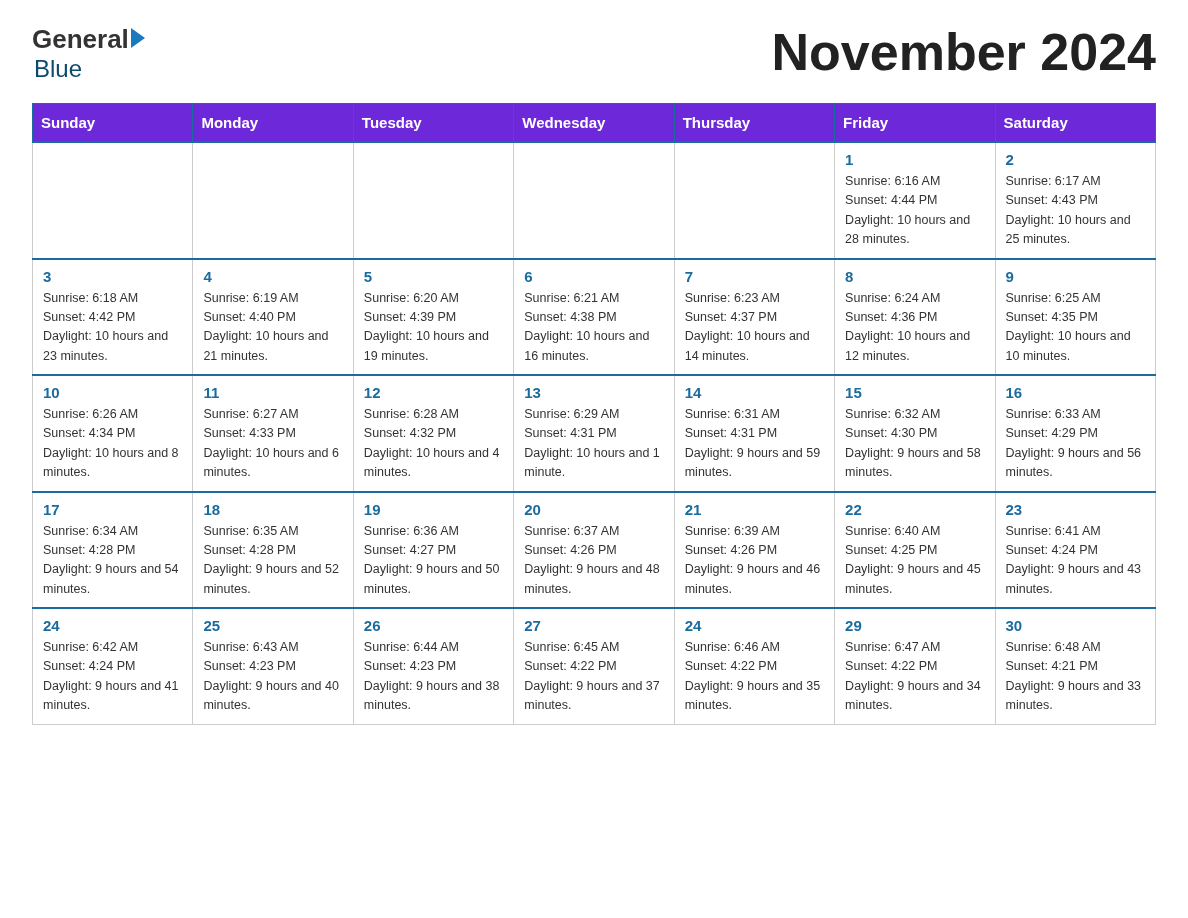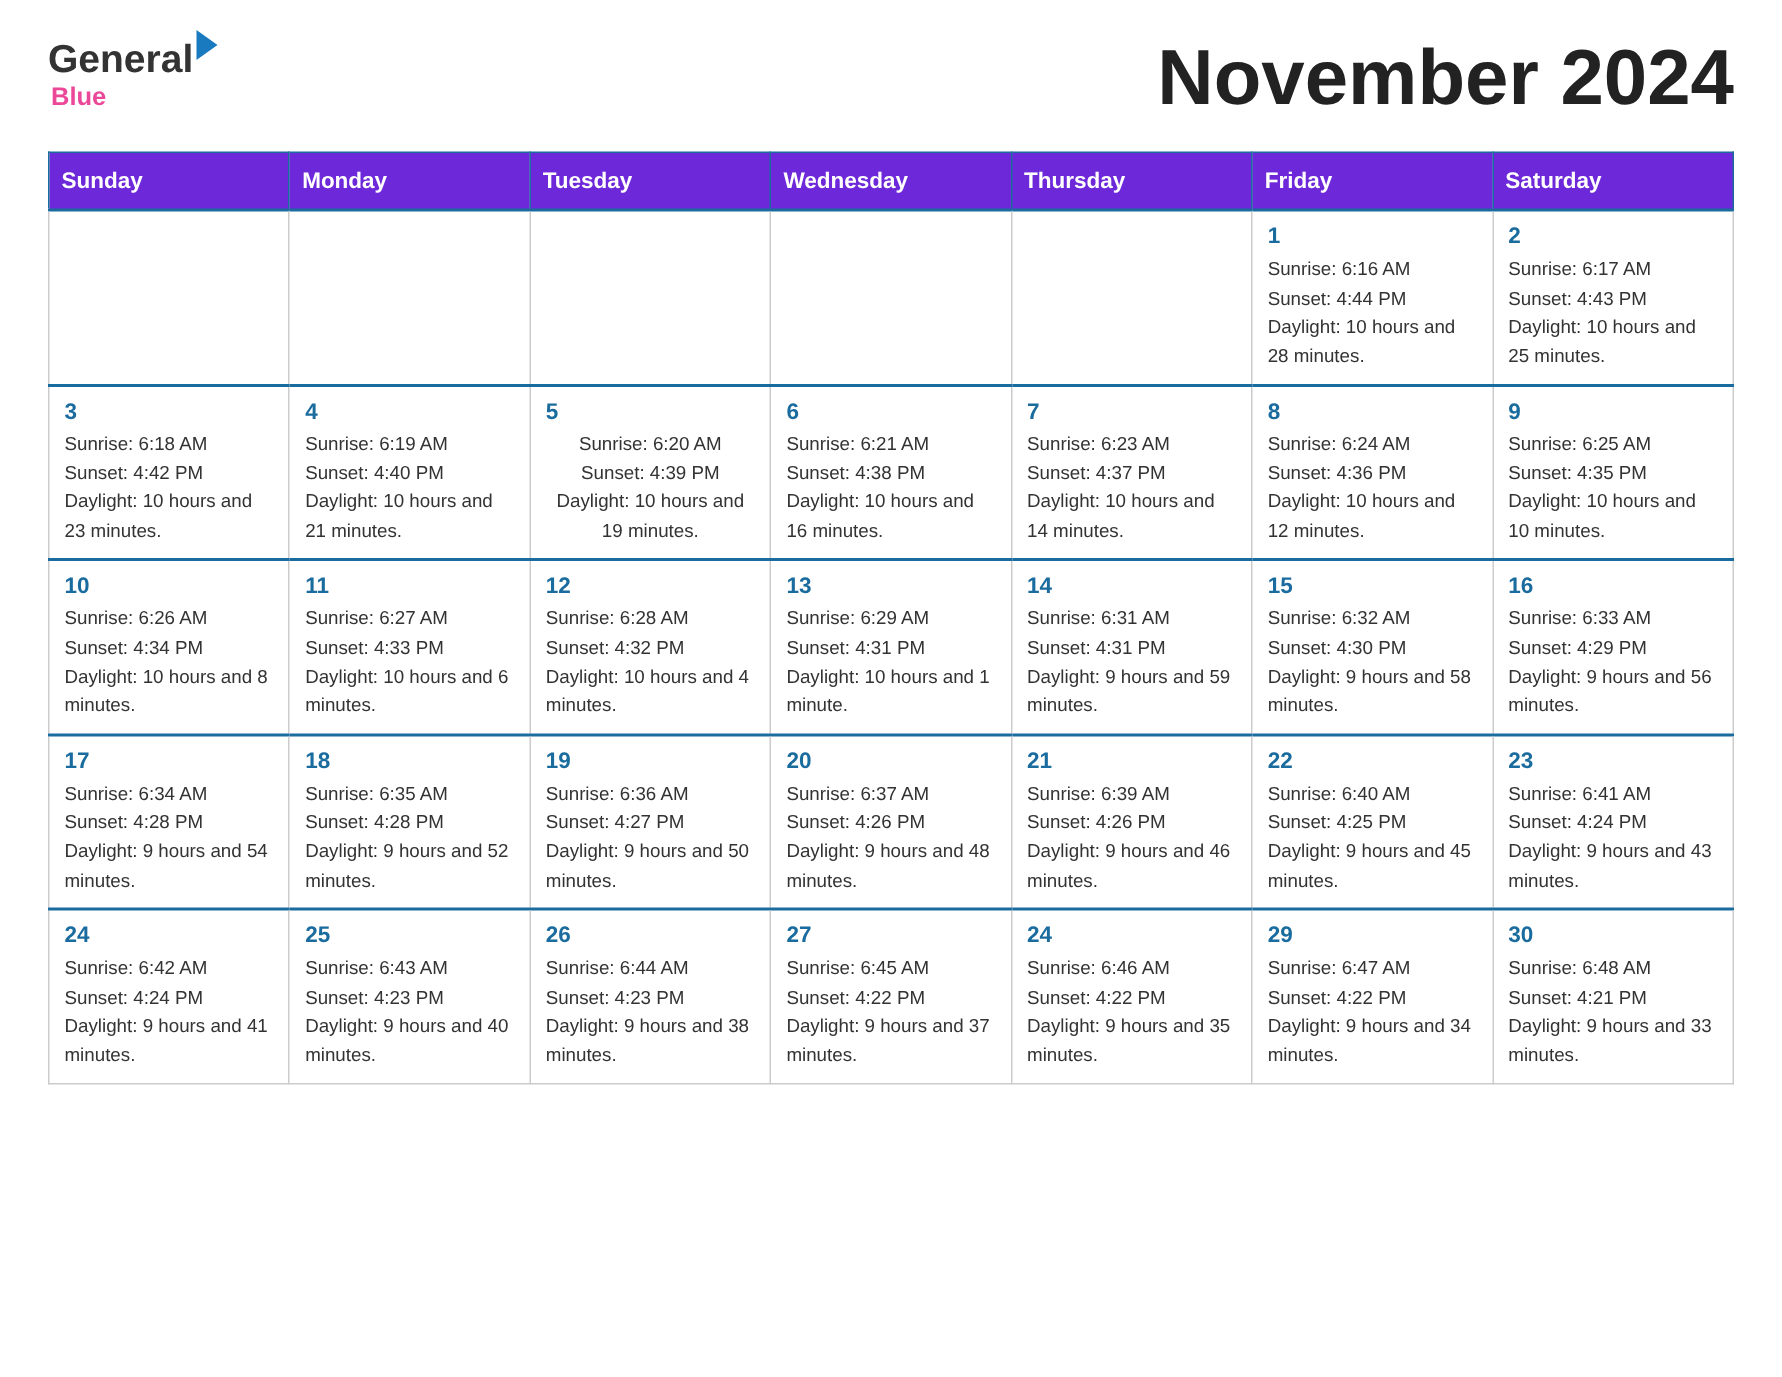--- a/index.html
+++ b/index.html
@@ -17,37 +17,38 @@
       align-items: flex-start;
       margin-bottom: 20px;
     }
     .logo {
       display: flex;
       flex-direction: column;
       align-items: flex-start;
     }
     .logo-text {
       display: flex;
+      align-items: center;
       font-size: 26px;
       font-weight: bold;
       color: #333;
     }
     .logo-triangle {
       width: 0;
       height: 0;
       border-left: 14px solid #1a7abf;
       border-top: 10px solid transparent;
       border-bottom: 10px solid transparent;
       margin-left: 2px;
       margin-top: -4px;
     }
     .logo-sub {
-      font-size: 17px;
-      font-weight: bold;
-      color: #ec4899;
+      font-size: 24px;
+      font-weight: normal;
+      color: #0c4a6e;
       margin-left: 2px;
     }
     .title-area {
       text-align: right;
     }
     .month-title {
       font-size: 52px;
       font-weight: bold;
       color: #222;
       line-height: 1.1;
@@ -154,21 +155,21 @@
 Daylight: 10 hours and 23 minutes.</div>
         </td>
         <td>
           <span class="day-number">4</span>
           <div class="day-info" style="white-space: pre-line;">Sunrise: 6:19 AM
 Sunset: 4:40 PM
 Daylight: 10 hours and 21 minutes.</div>
         </td>
         <td>
           <span class="day-number">5</span>
-          <div class="day-info" style="white-space: pre-line; text-align: center;">Sunrise: 6:20 AM
+          <div class="day-info" style="white-space: pre-line;">Sunrise: 6:20 AM
 Sunset: 4:39 PM
 Daylight: 10 hours and 19 minutes.</div>
         </td>
         <td>
           <span class="day-number">6</span>
           <div class="day-info" style="white-space: pre-line;">Sunrise: 6:21 AM
 Sunset: 4:38 PM
 Daylight: 10 hours and 16 minutes.</div>
         </td>
         <td>

